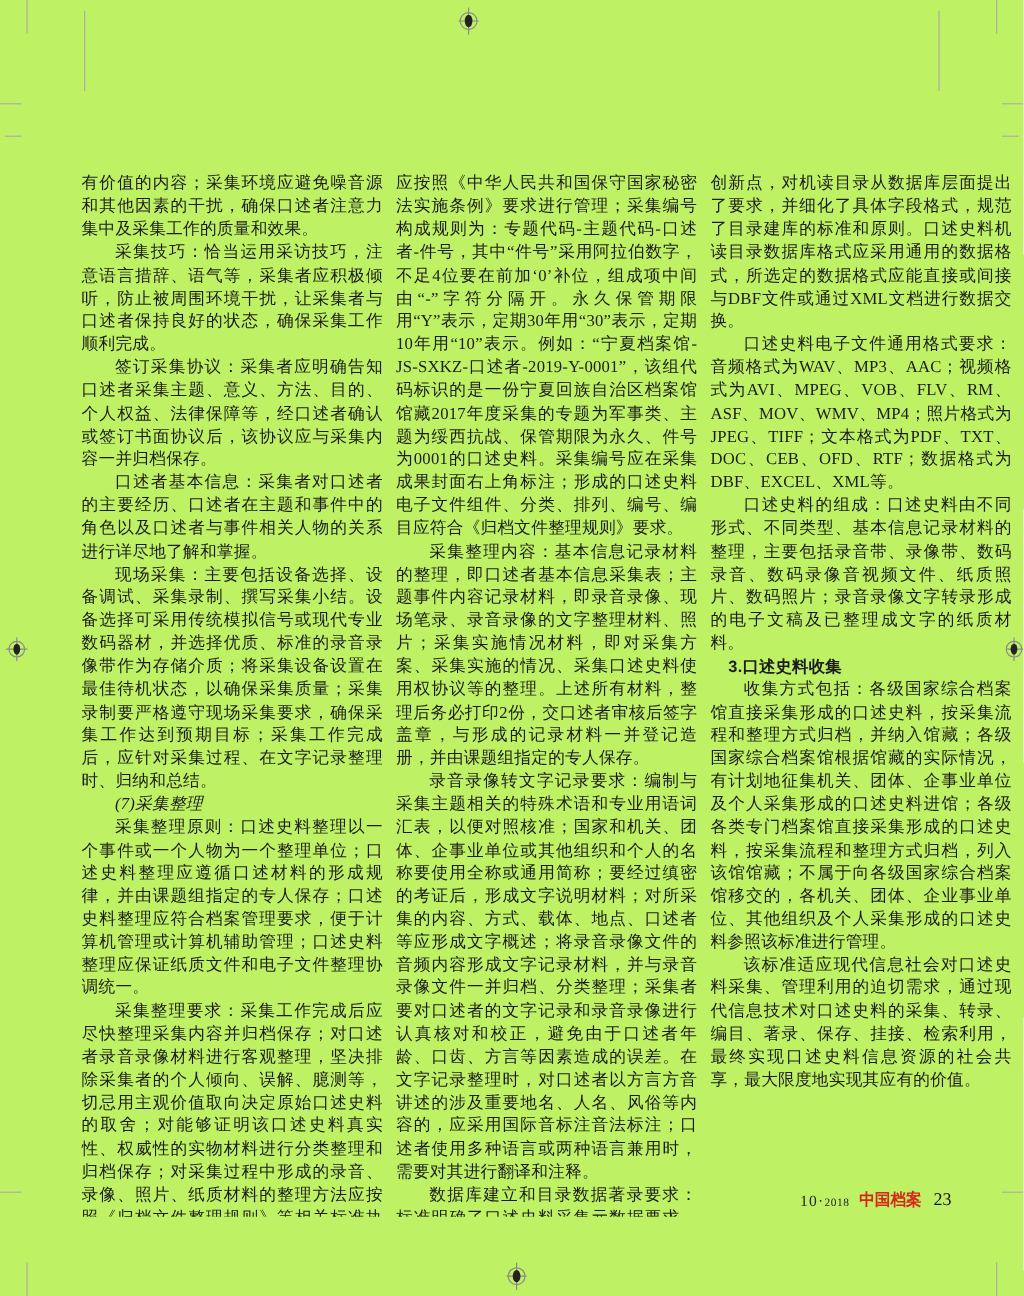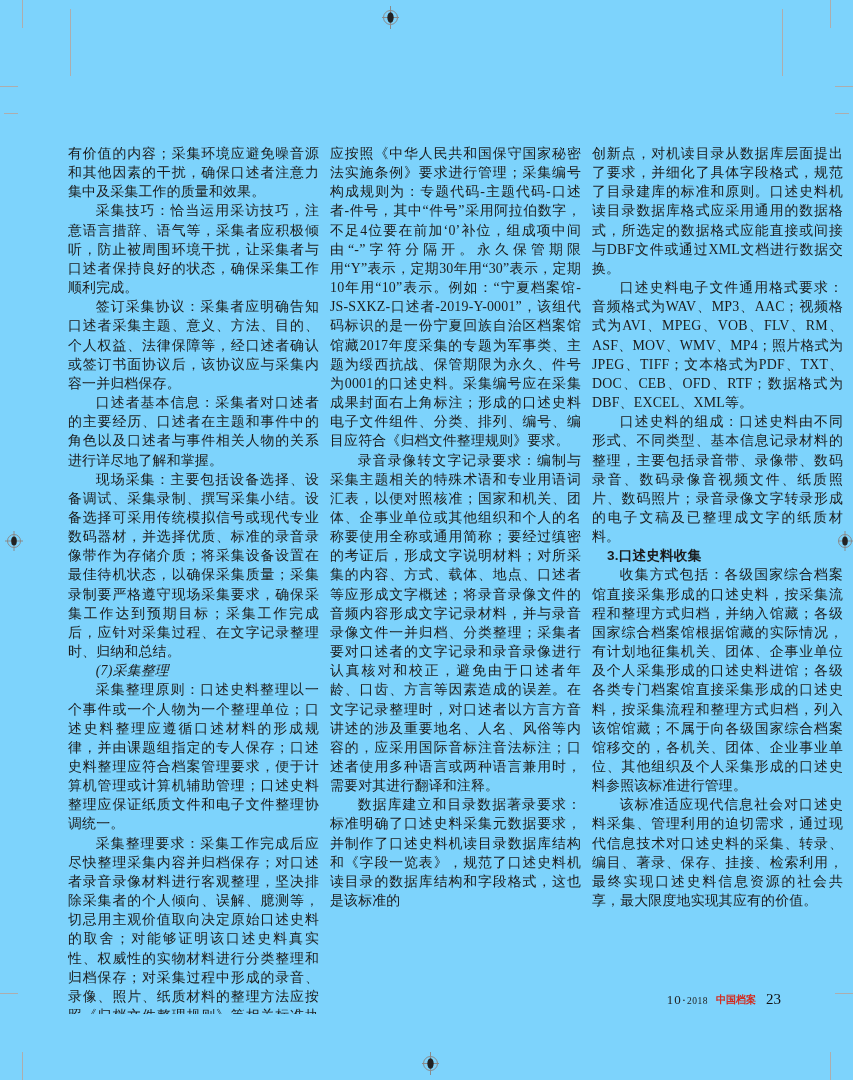--- a/index.html
+++ b/index.html
@@ -1,19 +1,19 @@
 <!DOCTYPE html>
 <html><head>
 <meta charset="utf-8">
 <style>
   html,body{margin:0;padding:0;background:#ffffff;}
   .page{
     position:relative;
     width:853px;height:1080px;
-    background:#7dd3fc;
+    background:#bef264;
     overflow:hidden;
     font-family:"Liberation Serif","DejaVu Serif",serif;
     color:#1c1c1c;
   }
   
   .mark-line{position:absolute;background:#adadad;}
   .regmark{position:absolute;}
   .regmark svg{display:block;}
   
   .columns{
@@ -34,30 +34,30 @@
     font-family:"Liberation Serif","DejaVu Serif",serif;
   }
   .heading-bold{
     font-weight:bold;
     font-family:"Liberation Sans","DejaVu Sans",sans-serif;
     font-size:13.6px;
     text-indent:1.1em !important;
   }
   
   .footer{
-    position:absolute;top:991px;right:72px;
-    display:flex;align-items:center;gap:8px;
+    position:absolute;top:991px;right:60px;
+    display:flex;align-items:flex-end;gap:8px;
     white-space:nowrap;
   }
   .footer .issue{font-size:13px;letter-spacing:1px;color:#222;}
   .footer .issue small{font-size:9.5px;letter-spacing:.5px;}
   .footer .brand{
     color:#d5281b;
     font-family:"Liberation Sans","DejaVu Sans",sans-serif;
-    font-weight:bold;font-size:10px;letter-spacing:0;
+    font-weight:bold;font-size:13px;letter-spacing:0;
     transform:scaleY(1.05);
   }
   .footer .pageno{font-size:15px;color:#111;margin-left:2px;}
 </style>
 </head>
 <body>
 
 <div class="page">
 
   <div class="mark-line" style="left:22px;top:0;width:1px;height:28px;"></div>
@@ -114,20 +114,21 @@
       <p>签订采集协议：采集者应明确告知口述者采集主题、意义、方法、目的、个人权益、法律保障等，经口述者确认或签订书面协议后，该协议应与采集内容一并归档保存。</p>
       <p>口述者基本信息：采集者对口述者的主要经历、口述者在主题和事件中的角色以及口述者与事件相关人物的关系进行详尽地了解和掌握。</p>
       <p>现场采集：主要包括设备选择、设备调试、采集录制、撰写采集小结。设备选择可采用传统模拟信号或现代专业数码器材，并选择优质、标准的录音录像带作为存储介质；将采集设备设置在最佳待机状态，以确保采集质量；采集录制要严格遵守现场采集要求，确保采集工作达到预期目标；采集工作完成后，应针对采集过程、在文字记录整理时、归纳和总结。</p>
       <p class="subhead-kai">(7)采集整理</p>
       <p>采集整理原则：口述史料整理以一个事件或一个人物为一个整理单位；口述史料整理应遵循口述材料的形成规律，并由课题组指定的专人保存；口述史料整理应符合档案管理要求，便于计算机管理或计算机辅助管理；口述史料整理应保证纸质文件和电子文件整理协调统一。</p>
       <p>采集整理要求：采集工作完成后应尽快整理采集内容并归档保存；对口述者录音录像材料进行客观整理，坚决排除采集者的个人倾向、误解、臆测等，切忌用主观价值取向决定原始口述史料的取舍；对能够证明该口述史料真实性、权威性的实物材料进行分类整理和归档保存；对采集过程中形成的录音、录像、照片、纸质材料的整理方法应按照《归档文件整理规则》等相关标准执行；口述者有地方口音或由于其不善表达造成采集不清晰或较难听懂的部分，应在文字材料中加注释，以备补录核实。口述史料中涉及国家秘密的内容</p>
     </div>
 
     <div class="col">
       <p class="cont">应按照《中华人民共和国保守国家秘密法实施条例》要求进行管理；采集编号构成规则为：专题代码-主题代码-口述者-件号，其中“件号”采用阿拉伯数字，不足4位要在前加‘0’补位，组成项中间由“-”字符分隔开。永久保管期限用“Y”表示，定期30年用“30”表示，定期10年用“10”表示。例如：“宁夏档案馆-JS-SXKZ-口述者-2019-Y-0001”，该组代码标识的是一份宁夏回族自治区档案馆馆藏2017年度采集的专题为军事类、主题为绥西抗战、保管期限为永久、件号为0001的口述史料。采集编号应在采集成果封面右上角标注；形成的口述史料电子文件组件、分类、排列、编号、编目应符合《归档文件整理规则》要求。</p>
+      <p>采集整理内容：基本信息记录材料的整理，即口述者基本信息采集表；主题事件内容记录材料，即录音录像、现场笔录、录音录像的文字整理材料、照片；采集实施情况材料，即对采集方案、采集实施的情况、采集口述史料使用权协议等的整理。上述所有材料，整理后务必打印2份，交口述者审核后签字盖章，与形成的记录材料一并登记造册，并由课题组指定的专人保存。</p>
       <p>录音录像转文字记录要求：编制与采集主题相关的特殊术语和专业用语词汇表，以便对照核准；国家和机关、团体、企事业单位或其他组织和个人的名称要使用全称或通用简称；要经过缜密的考证后，形成文字说明材料；对所采集的内容、方式、载体、地点、口述者等应形成文字概述；将录音录像文件的音频内容形成文字记录材料，并与录音录像文件一并归档、分类整理；采集者要对口述者的文字记录和录音录像进行认真核对和校正，避免由于口述者年龄、口齿、方言等因素造成的误差。在文字记录整理时，对口述者以方言方音讲述的涉及重要地名、人名、风俗等内容的，应采用国际音标注音法标注；口述者使用多种语言或两种语言兼用时，需要对其进行翻译和注释。</p>
       <p>数据库建立和目录数据著录要求：标准明确了口述史料采集元数据要求，并制作了口述史料机读目录数据库结构和《字段一览表》，规范了口述史料机读目录的数据库结构和字段格式，这也是该标准的</p>
     </div>
 
     <div class="col">
       <p class="cont">创新点，对机读目录从数据库层面提出了要求，并细化了具体字段格式，规范了目录建库的标准和原则。口述史料机读目录数据库格式应采用通用的数据格式，所选定的数据格式应能直接或间接与DBF文件或通过XML文档进行数据交换。</p>
       <p>口述史料电子文件通用格式要求：音频格式为WAV、MP3、AAC；视频格式为AVI、MPEG、VOB、FLV、RM、ASF、MOV、WMV、MP4；照片格式为JPEG、TIFF；文本格式为PDF、TXT、DOC、CEB、OFD、RTF；数据格式为DBF、EXCEL、XML等。</p>
       <p>口述史料的组成：口述史料由不同形式、不同类型、基本信息记录材料的整理，主要包括录音带、录像带、数码录音、数码录像音视频文件、纸质照片、数码照片；录音录像文字转录形成的电子文稿及已整理成文字的纸质材料。</p>
       <p class="heading-bold">3.口述史料收集</p>
       <p>收集方式包括：各级国家综合档案馆直接采集形成的口述史料，按采集流程和整理方式归档，并纳入馆藏；各级国家综合档案馆根据馆藏的实际情况，有计划地征集机关、团体、企事业单位及个人采集形成的口述史料进馆；各级各类专门档案馆直接采集形成的口述史料，按采集流程和整理方式归档，列入该馆馆藏；不属于向各级国家综合档案馆移交的，各机关、团体、企业事业单位、其他组织及个人采集形成的口述史料参照该标准进行管理。</p>

